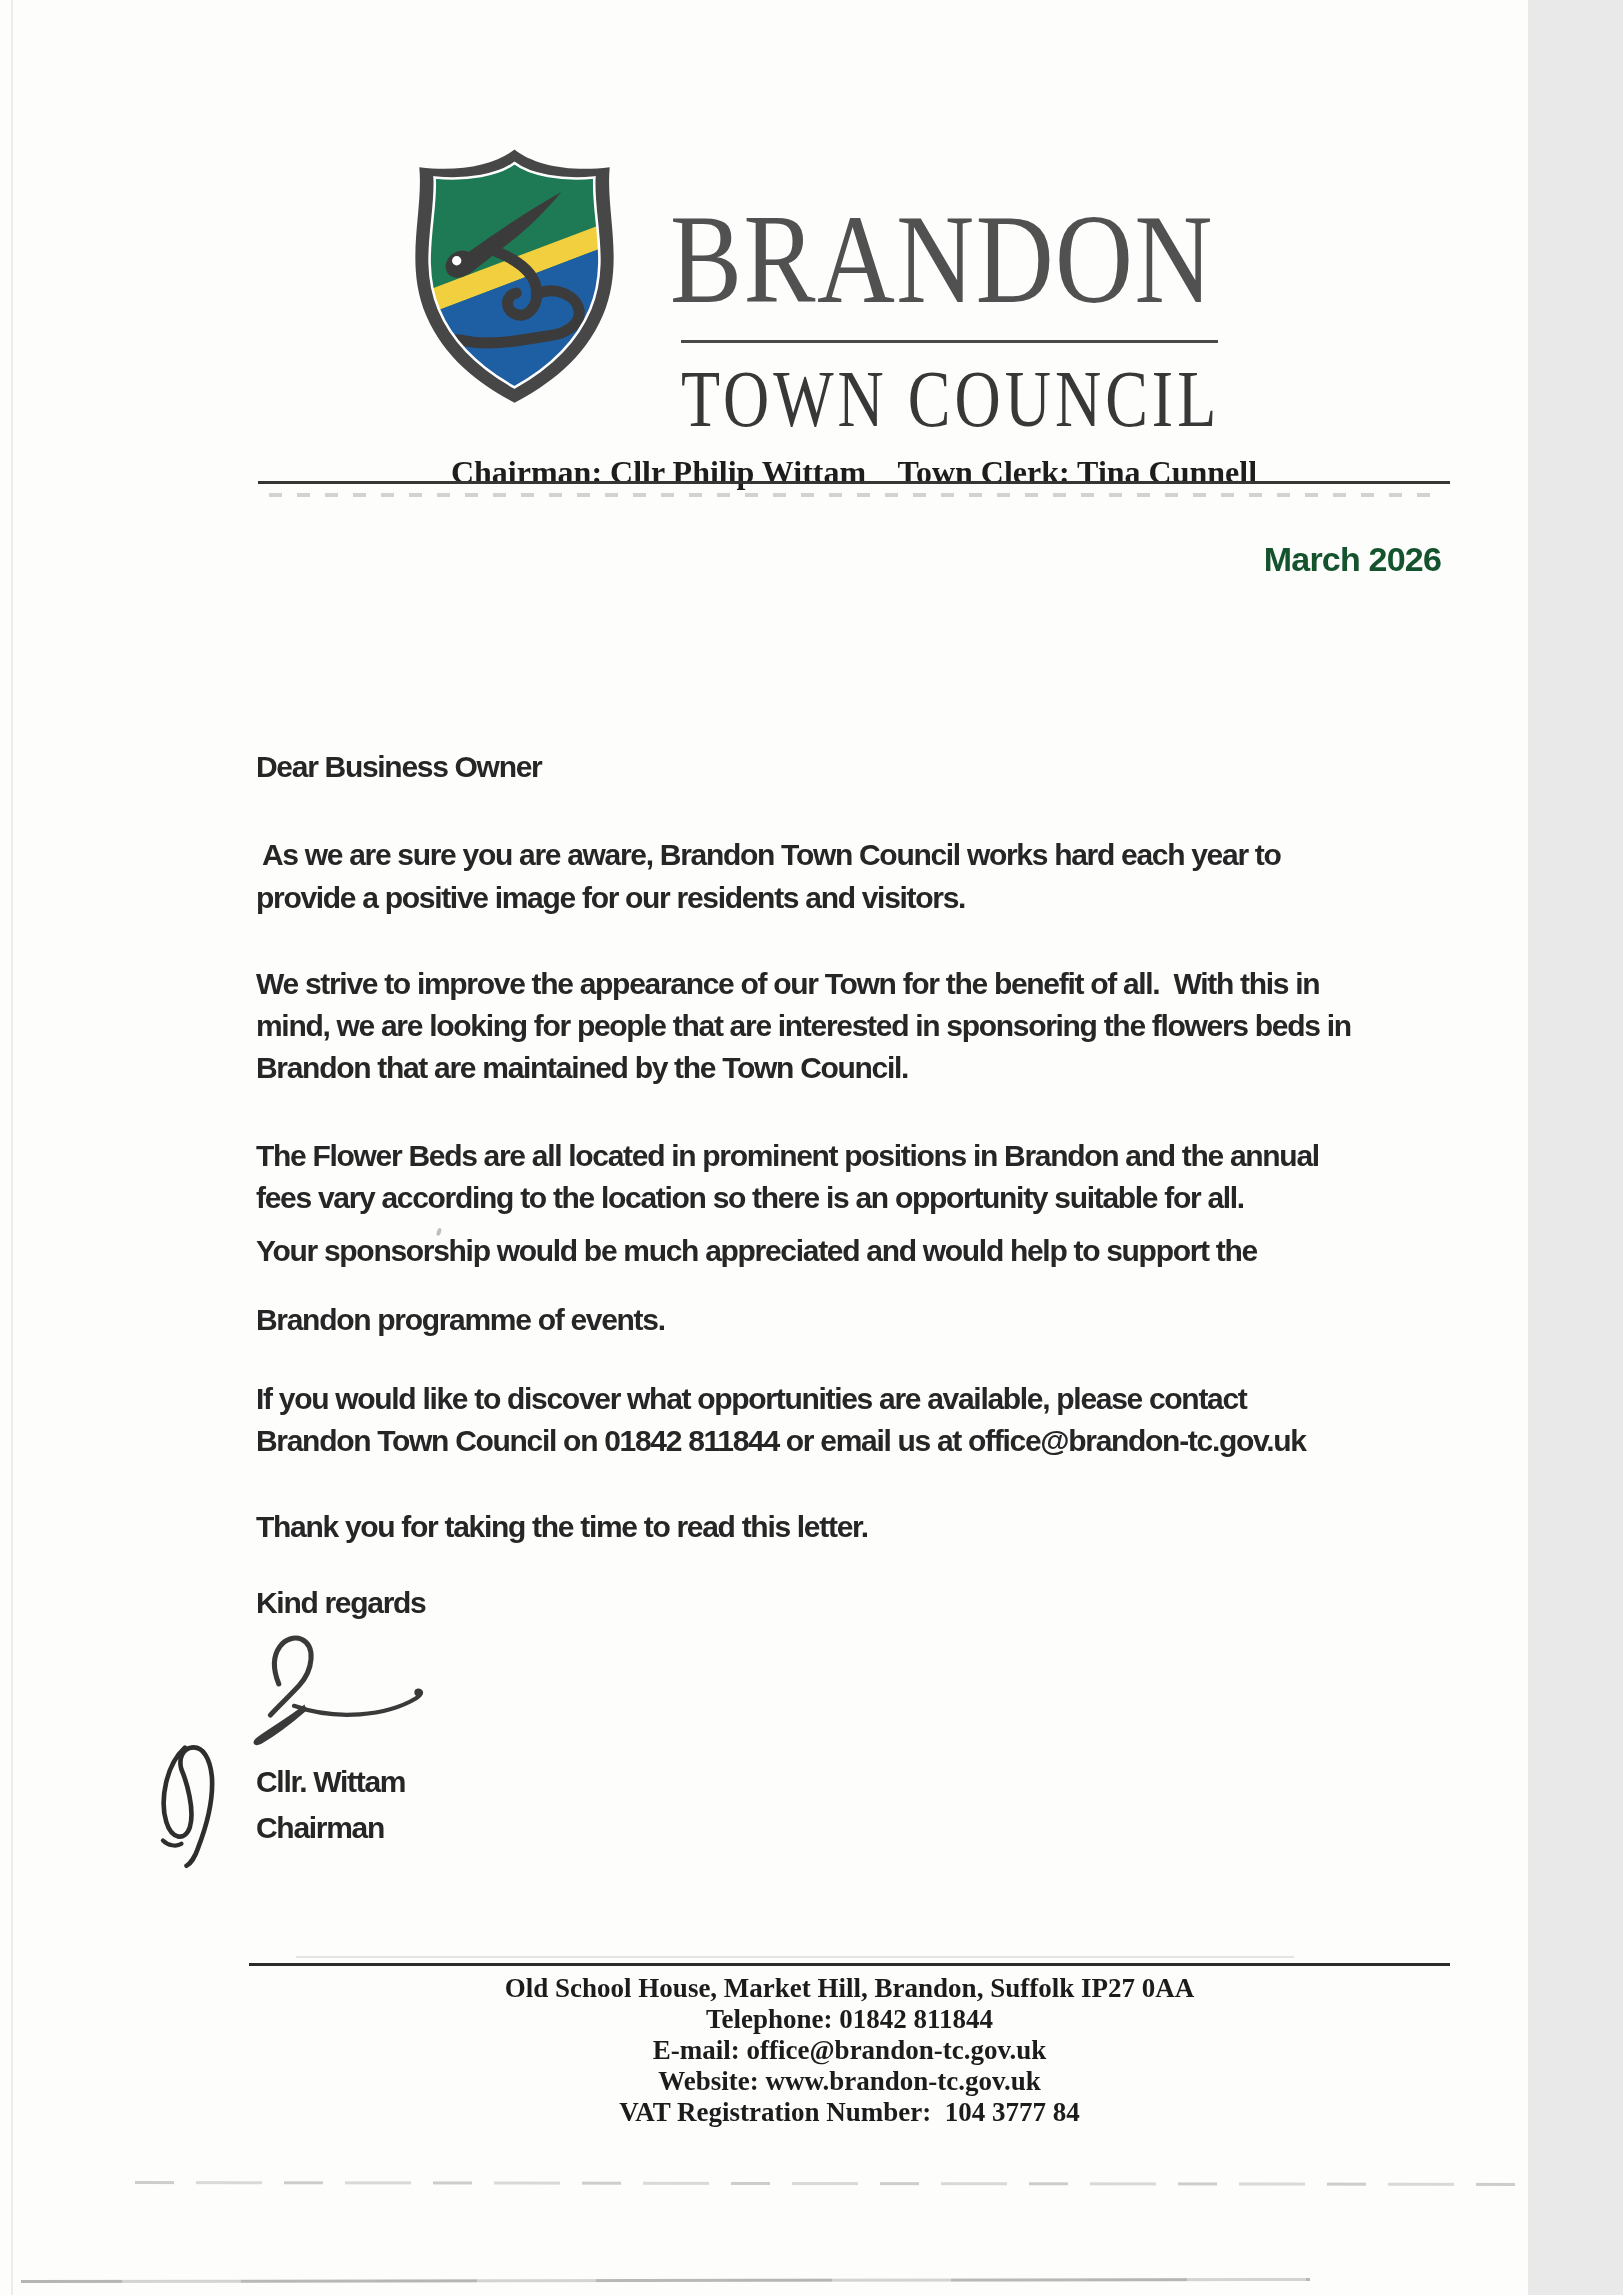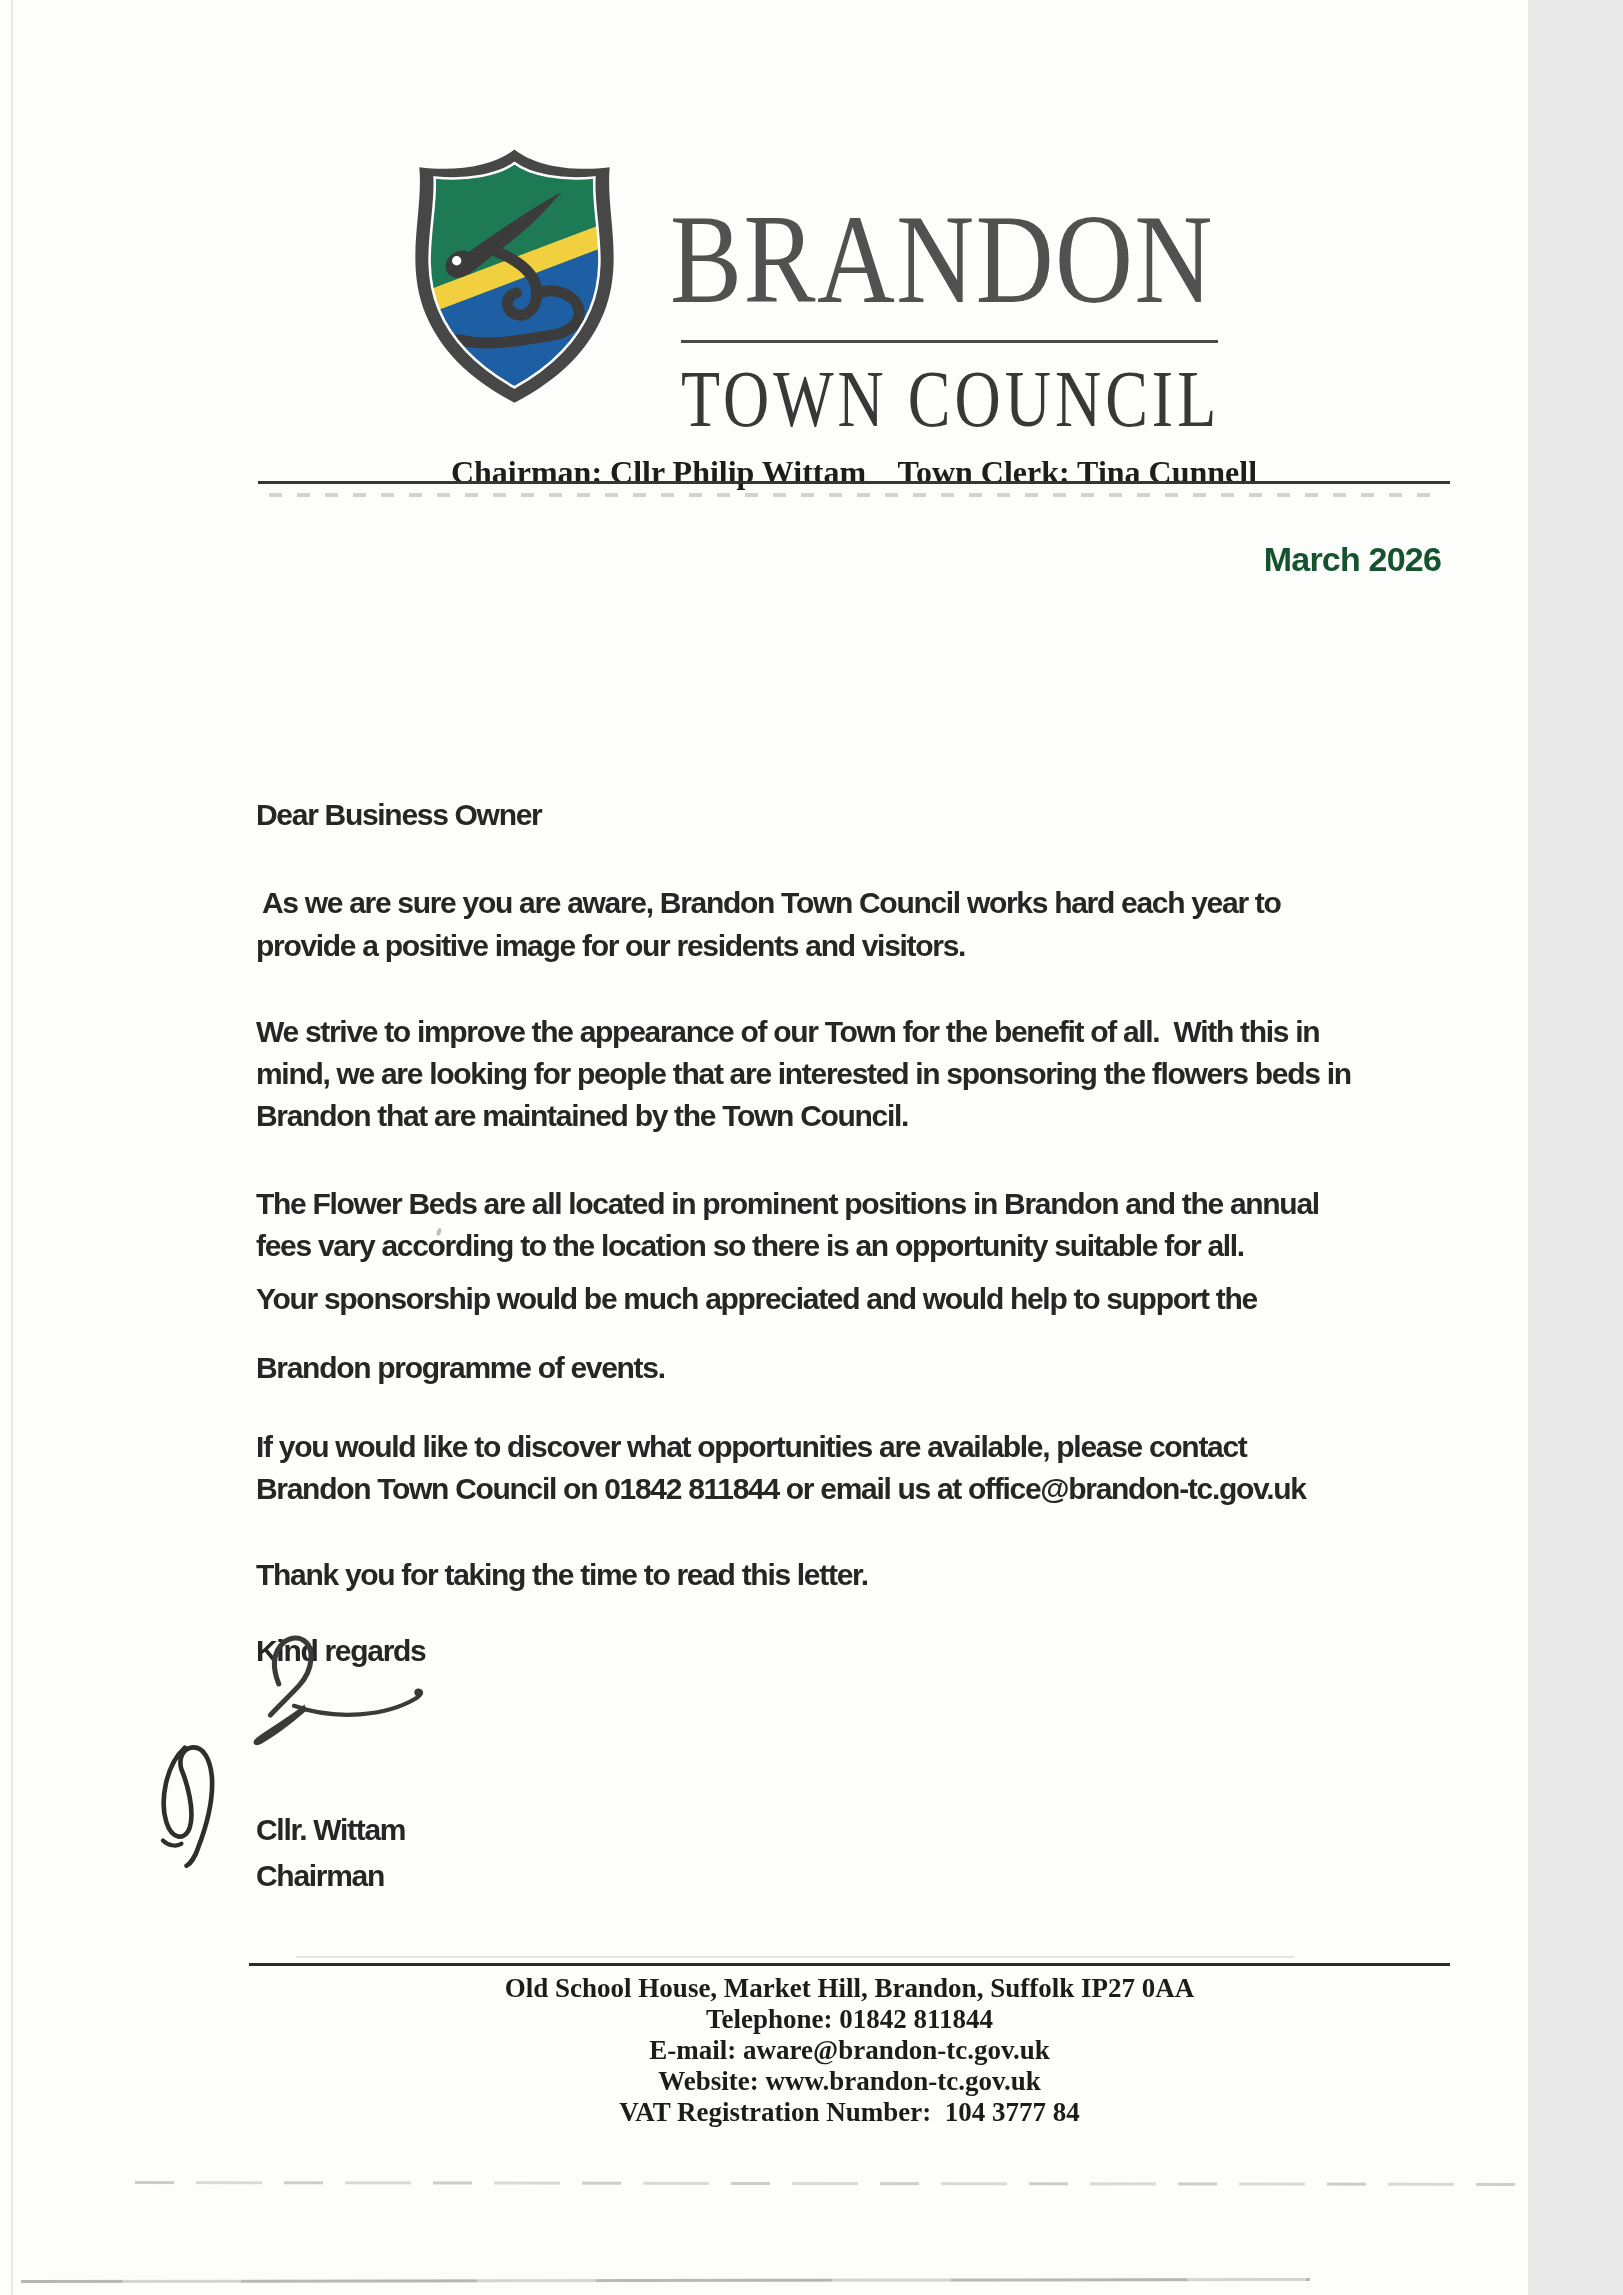--- a/index.html
+++ b/index.html
@@ -44,21 +44,21 @@
   }
   
   .date-line{
     left:1179px;top:542px;width:262px;text-align:right;
     font-size:34px;line-height:34px;font-weight:700;letter-spacing:-0.8px;
     color:#14532d;white-space:pre;
   }
   .body-line{
     left:256px;
     font-size:30px;line-height:30px;font-weight:600;letter-spacing:-1.3px;
-    color:#262626;white-space:pre;margin-top:48px;
+    color:#262626;white-space:pre;
   }
   
   .frule-echo{left:296px;top:1956px;width:998px;height:1.7px;background:#cfcfcf;opacity:.55;}
   .frule{left:249px;top:1963px;width:1201px;height:3.4px;background:#2b2b2b;}
   .footer-block{
     left:211px;top:1973px;width:1277px;text-align:center;
     font-family:"Liberation Serif", serif;
     font-size:27px;line-height:31px;font-weight:700;color:#1c1c1c;
   }
   .footer-line{white-space:pre;}
@@ -159,19 +159,19 @@
   </svg>
 
   <div class="abs body-line" style="top:1767px;">Cllr. Wittam</div>
   <div class="abs body-line" style="top:1813px;">Chairman</div>
 
   <div class="abs frule-echo"></div>
   <div class="abs frule"></div>
   <div class="abs footer-block">
     <div class="footer-line">Old School House, Market Hill, Brandon, Suffolk IP27 0AA</div>
     <div class="footer-line">Telephone: 01842 811844</div>
-    <div class="footer-line">E-mail: aware@brandon-tc.gov.uk</div>
+    <div class="footer-line">E-mail: office@brandon-tc.gov.uk</div>
     <div class="footer-line">Website: www.brandon-tc.gov.uk</div>
     <div class="footer-line">VAT Registration Number:  104 3777 84</div>
   </div>
 
 </div>
 
 
 </body></html>

